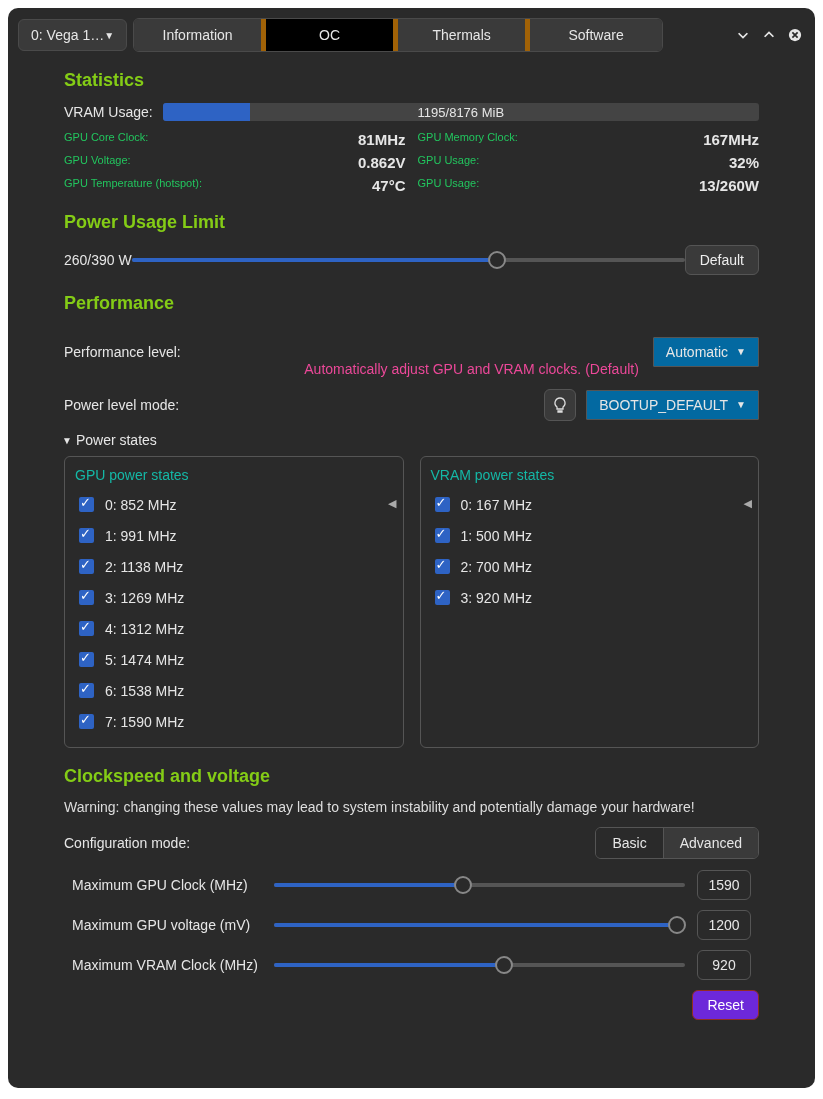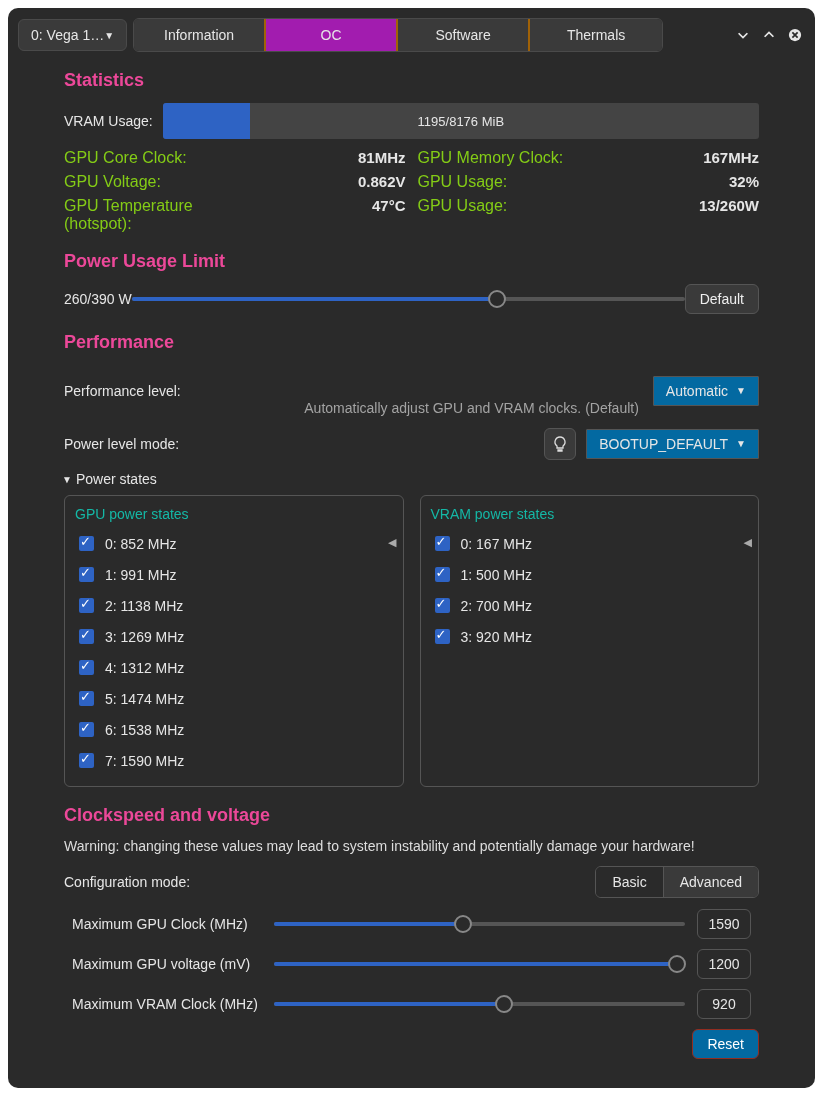--- a/index.html
+++ b/index.html
@@ -40,48 +40,48 @@
     border: 1px solid #4a4a4a;
     border-radius: 6px;
     overflow: hidden;
   }
   .tab {
     padding: 8px 12px;
     min-width: 132px;
     text-align: center;
     cursor: pointer;
     background: #3a3a3a;
-    border-right: 2px solid #a16207;
+    border-right: 5px solid #a16207;
   }
   .tab:last-child { border-right: none; }
-  .tab.active { background: #a21caf; }
+  .tab.active { background: #000000; }
   .spacer { flex: 1; }
   .win-icon {
     width: 20px; height: 20px;
     display: flex; align-items: center; justify-content: center;
     cursor: pointer;
     color: #e6e6e6;
   }
   .win-icon svg { width: 14px; height: 14px; }
   .content { padding: 0 46px 0 46px; }
   h2.sec {
     font-size: 18px;
     font-weight: 700;
-    color: #ec4899;
+    color: #84cc16;
     margin: 18px 0 12px 0;
   }
   .vram-row {
     display: flex;
     align-items: center;
     gap: 10px;
   }
   .vram-bar {
     position: relative;
     flex: 1;
-    height: 36px;
+    height: 18px;
     background: #444;
     border-radius: 3px;
     overflow: hidden;
   }
   .vram-fill {
     position: absolute; left:0; top:0; bottom:0;
     background: #2e63c4;
     width: 14.6%;
   }
   .vram-text {
@@ -89,21 +89,21 @@
     display:flex; align-items:center; justify-content:center;
     font-size: 13px;
   }
   .stat-grid {
     display: grid;
     grid-template-columns: 180px 1fr 180px 1fr;
     row-gap: 6px;
     column-gap: 12px;
     margin-top: 10px;
   }
-  .stat-label { color: #84cc16; font-size: 16px; }
+  .stat-label { color: #22c55e; font-size: 11px; }
   .stat-val { text-align: right; font-weight: 700; font-size: 15px; }
   .slider-row {
     display: flex;
     align-items: center;
     margin-top: 8px;
   }
   .slider-track {
     position: relative;
     flex: 1;
     height: 20px;
@@ -128,26 +128,26 @@
     transform: translate(-50%,-50%);
   }
   .btn {
     background: #3a3a3a;
     border: 1px solid #555;
     border-radius: 6px;
     padding: 6px 14px;
     cursor: pointer;
     color: #eee;
   }
-  .btn-danger { background: #0369a1; border-color: #922d21; color:#fff; }
+  .btn-danger { background: #6d28d9; border-color: #922d21; color:#fff; }
   .perf-row {
     display:flex; align-items:center; gap:10px; margin: 10px 0;
   }
   .perf-row .left { flex: 0 0 auto; }
-  .perf-row .mid { flex:1; text-align:right; padding-right:4px; color:#a3a3a3;margin-top:35px; }
+  .perf-row .mid { flex:1; text-align:right; padding-right:4px; color:#ec4899;margin-top:35px; }
   .dropdown {
     background:#0369a1; border:1px solid #555; border-radius:1px;
     padding:6px 12px; display:flex; align-items:center; gap:8px;
     cursor:pointer;
   }
   .hint-btn {
     background:#3a3a3a; border:1px solid #555; border-radius:6px;
     width:32px; height:32px; display:flex; align-items:center; justify-content:center;
     cursor:pointer;
   }
@@ -207,22 +207,22 @@
 
 <div class="window">
   <div class="toolbar">
     <div class="gpu-select">
       <span>0: Vega 1…</span>
       <span class="caret">▼</span>
     </div>
     <div class="tablist">
       <div class="tab">Information</div>
       <div class="tab active">OC</div>
+      <div class="tab">Thermals</div>
       <div class="tab">Software</div>
-      <div class="tab">Thermals</div>
     </div>
     <div class="spacer"></div>
     <div class="win-icon">
       <svg viewBox="0 0 16 16">
           <path d="M3 6l5 5 5-5" fill="none" stroke="currentColor" stroke-width="2"></path>
         </svg>
     </div>
     <div class="win-icon">
       <svg viewBox="0 0 16 16">
           <path d="M3 10l5-5 5 5" fill="none" stroke="currentColor" stroke-width="2"></path>

